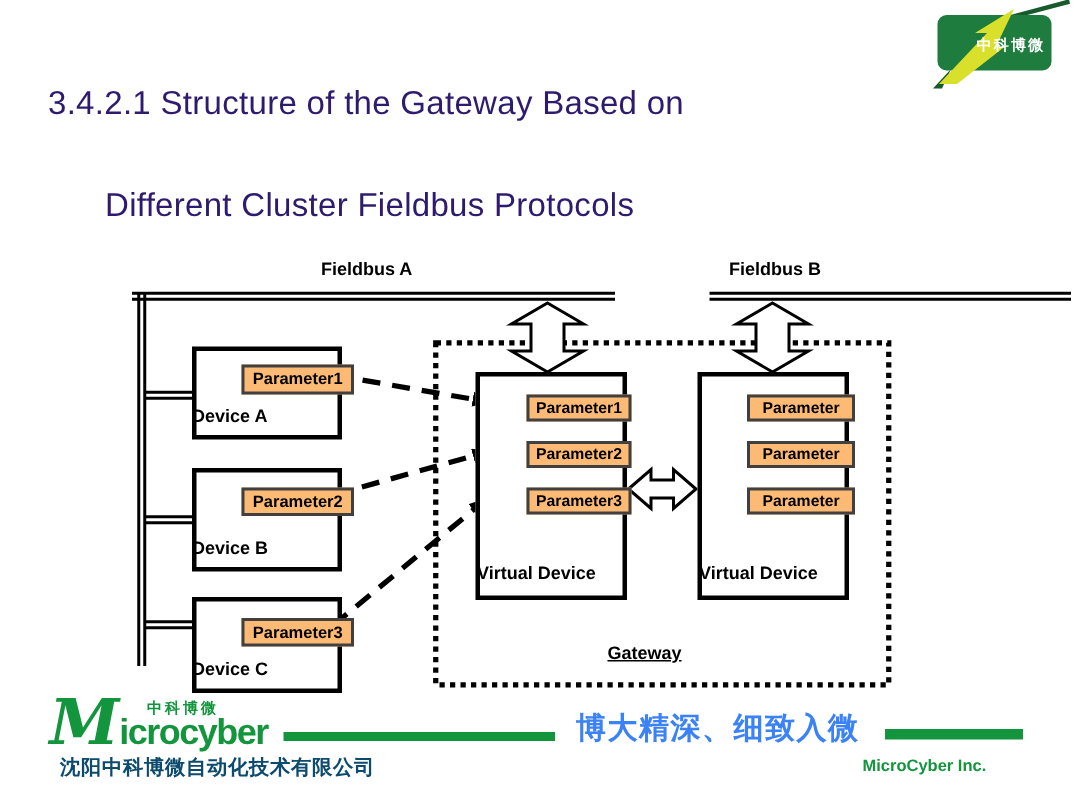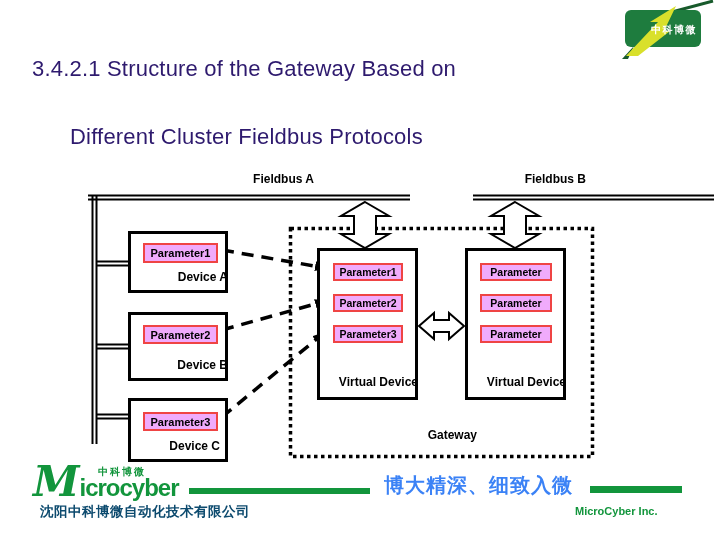--- a/index.html
+++ b/index.html
@@ -6,24 +6,24 @@
   .slide{position:relative;width:720px;height:540px;background:#ffffff;overflow:hidden;
          font-family:"Liberation Sans", sans-serif;}
   
   .title-line{position:absolute;font-weight:normal;font-size:22px;color:#2e1a6e;white-space:nowrap;letter-spacing:0.2px;}
   .title-l1{left:32px;top:56px;}
   .title-l2{left:70px;top:96px;margin-top:28px;}
   
   .diagram-svg{position:absolute;left:0;top:0;width:720px;height:540px;z-index:1;}
   
   .dbox{position:absolute;border:3px solid #000;background:#fff;box-sizing:border-box;z-index:2;}
-  .pbox{position:absolute;border:2px solid #ef4444;background:#f0abfc;box-sizing:border-box;z-index:3;
-        display:flex;align-items:center;justify-content:center;font-weight:bold;font-size:11px;color:#000;white-space:nowrap;}
+  .pbox{position:absolute;border:2px solid #404040;background:#fdba74;box-sizing:border-box;z-index:3;
+        display:flex;align-items:center;justify-content:center;font-weight:bold;font-size:11px;color:#000;white-space:nowrap;margin-left:18px;}
   .pbox.small{font-size:10.5px;}
-  .lbl{position:absolute;font-weight:bold;font-size:12px;color:#000;text-align:right;z-index:3;white-space:nowrap;}
+  .lbl{position:absolute;font-weight:bold;font-size:12px;color:#000;text-align:left;z-index:3;white-space:nowrap;}
   .footer-logo{position:absolute;left:33px;top:462px;display:flex;align-items:baseline;z-index:2;}
   .logo-m{font-family:"DejaVu Serif", serif;font-style:italic;font-weight:bold;font-size:42px;line-height:40px;color:#12953c;}
   .logo-rest{font-weight:bold;font-size:24px;letter-spacing:-1px;color:#12953c;}
   .logo-cn-small{position:absolute;left:98px;top:465px;font-size:10px;font-weight:bold;color:#12953c;letter-spacing:2px;z-index:3;}
   .company-cn{position:absolute;left:40px;top:503px;font-size:13.5px;font-weight:bold;color:#0c4a6e;letter-spacing:0.5px;z-index:2;}
   .bar{position:absolute;background:#12953c;z-index:2;}
   .bar1{left:189px;top:488px;width:181px;height:6px;}
   .bar2{left:590px;top:486px;width:92px;height:7px;}
   .slogan{position:absolute;left:384px;top:472px;font-size:20px;font-weight:bold;color:#3b82f6;letter-spacing:1px;z-index:2;white-space:nowrap;}
   .company-en{position:absolute;left:575px;top:505px;width:115px;text-align:left;font-size:11px;font-weight:bold;color:#12953c;z-index:2;}
@@ -116,21 +116,21 @@
   <div class="pbox small" style="left:333px;top:294px;width:70px;height:18px;">Parameter2</div>
   <div class="pbox small" style="left:333px;top:325px;width:70px;height:18px;">Parameter3</div>
   <div class="lbl" style="left:318px;top:375px;width:100px;">Virtual Device</div>
 
   <div class="dbox" style="left:465px;top:248px;width:101px;height:152px;"></div>
   <div class="pbox small" style="left:480px;top:263px;width:72px;height:18px;">Parameter</div>
   <div class="pbox small" style="left:480px;top:294px;width:72px;height:18px;">Parameter</div>
   <div class="pbox small" style="left:480px;top:325px;width:72px;height:18px;">Parameter</div>
   <div class="lbl" style="left:466px;top:375px;width:100px;">Virtual Device</div>
 
-  <div class="lbl" style="left:405px;top:428px;width:72px;">Gateway</div>
+  <div class="lbl" style="left:405px;top:428px;width:72px;text-decoration:underline;">Gateway</div>
 
   <div class="footer-logo">
     <span class="logo-m">M</span>
       <span class="logo-rest">icrocyber</span>
   </div>
   <div class="logo-cn-small">中科博微</div>
   <div class="company-cn">沈阳中科博微自动化技术有限公司</div>
   <div class="bar bar1"></div>
   <div class="slogan">博大精深、细致入微</div>
   <div class="bar bar2"></div>

